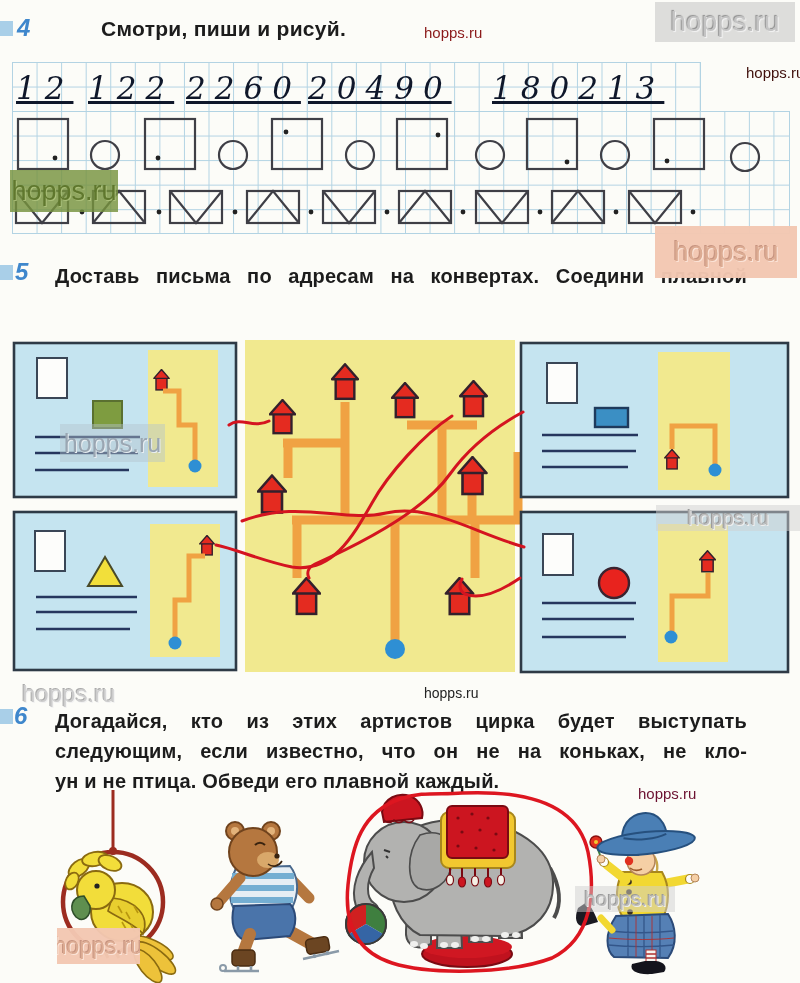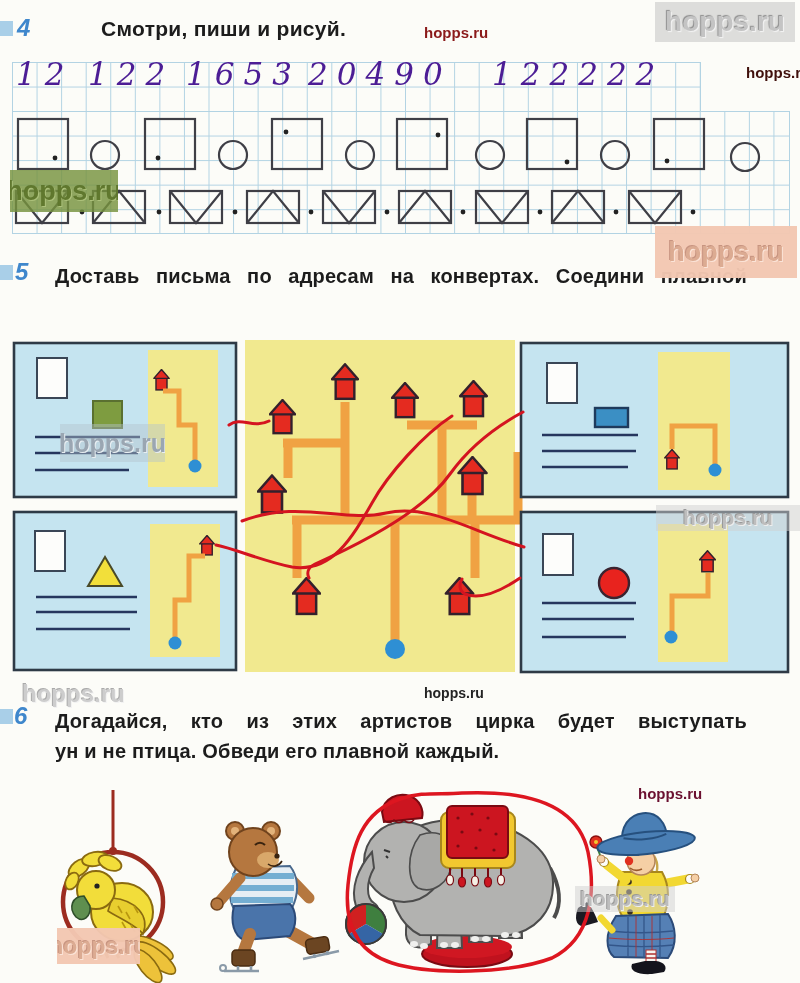--- a/index.html
+++ b/index.html
@@ -11,23 +11,23 @@
   .tnum{position:absolute;font:italic 700 24px "Liberation Sans",sans-serif;color:#3f87cc;}
   .ttitle{position:absolute;font:700 21px "Liberation Sans",sans-serif;letter-spacing:.3px;}
   .tbody{position:absolute;width:692px;font:700 20px "Liberation Sans",sans-serif;line-height:30px;letter-spacing:.2px;}
   .jline{text-align:justify;text-align-last:justify;}
   
   .grid{position:absolute;background-image:
       linear-gradient(to right,#b2d3e3 1.2px,transparent 1.2px),
       linear-gradient(to bottom,#b2d3e3 1.2px,transparent 1.2px);
       background-size:24.57px 24.55px;border-right:1.2px solid #b2d3e3;border-bottom:1.2px solid #b2d3e3;}
   
-  .hw{position:absolute;top:56px;font:italic 400 31px "DejaVu Serif",serif;color:#4c1d95;letter-spacing:9px;white-space:nowrap;}
+  .hw{position:absolute;top:70px;font:italic 400 31px "DejaVu Serif",serif;color:#0f172a;letter-spacing:9px;white-space:nowrap;text-decoration:underline;}
   
-  .wm{position:absolute;font-family:"Liberation Sans",sans-serif;font-weight:700;white-space:nowrap;overflow:hidden;}
+  .wm{position:absolute;font-family:"Liberation Sans",sans-serif;font-weight:400;white-space:nowrap;overflow:hidden;}
   .wm-red-sm{font-size:15px;color:#8b1a1a;}
   .wm-dark{font-size:15px;color:#40100c;}
   .wm-black{font-size:14px;color:#232323;}
   .wm-darkred2{font-size:15px;color:#6b1030;}
   .wm-grayout{font-size:24px;color:#cdcdcd;text-shadow:1px 1px 0 #f2f2f2,-1px -1px 0 #aaa;}
   .wm-box{display:flex;align-items:center;justify-content:center;}
   .wm-box-gray{background:rgba(202,202,202,.62);color:#c4c4c4;font-size:28px;
      text-shadow:1px 1px 1px #f4f4f4,-1px -1px 1px #8f8f8f;}
   .wm-box-gray-sm{background:rgba(208,208,208,.5);color:#bdbdbd;font-size:21px;
      text-shadow:1px 1px 0 #eee,-1px -1px 0 #999;}
@@ -45,23 +45,23 @@
 
   <div class="tmark" style="left:0;top:21px;"></div>
   <div class="tnum" style="left:17px;top:14px;">4</div>
   <div class="ttitle" style="left:55px;top:17px;margin-left:46px;">Смотри, пиши и рисуй.</div>
 
   <div class="grid" style="left:12px;top:62px;width:688px;height:49px;"></div>
   <div class="grid" style="left:12px;top:111px;width:777px;height:122px;"></div>
 
   <div class="hw" style="left:16px;">12</div>
   <div class="hw" style="left:88px;text-align:right;">122</div>
-  <div class="hw" style="left:186px;">1653</div>
+  <div class="hw" style="left:186px;">2260</div>
   <div class="hw" style="left:308px;">20490</div>
-  <div class="hw" style="left:492px;">122222</div>
+  <div class="hw" style="left:492px;">180213</div>
 
   <svg class="abs" style="left:0;top:110px;" width="800" height="126" viewBox="0 110 800 126">
     <g stroke="#3f3f46" stroke-width="2.2" fill="none">
       <rect x="18" y="119" width="50" height="50"></rect>
         <rect x="145" y="119" width="50" height="50"></rect>
       <rect x="272" y="119" width="50" height="50"></rect>
         <rect x="397" y="119" width="50" height="50"></rect>
       <rect x="527" y="119" width="50" height="50"></rect>
         <rect x="654" y="119" width="50" height="50"></rect>
       <circle cx="105" cy="155" r="14"></circle>
@@ -191,20 +191,21 @@
       <path d="M523,412 C495,427 468,449 450,474 C424,511 362,543 315,564 C309,567 306,572 309,578"></path>
       <path d="M520,578 C501,591 480,600 465,594 C459,591 459,584 462,579"></path>
       <path d="M242,521 C300,499 342,523 386,513 C430,503 472,532 524,547"></path>
     </g>
   </svg>
 
   <div class="tmark" style="left:0;top:709px;"></div>
   <div class="tnum" style="left:14px;top:702px;">6</div>
   <div class="tbody" style="left:55px;top:706px;">
     <div class="jline">Догадайся, кто из этих артистов цирка будет выступать</div>
+    <div class="jline">следующим, если известно, что он не на коньках, не кло-</div>
     <div>ун и не птица. Обведи его плавной каждый.</div>
   </div>
 
   <svg class="abs" style="left:0;top:780px;" width="800" height="203" viewBox="0 780 800 203">
 
     <g>
       <path d="M113,790 V850" stroke="#9c2c20" stroke-width="3"></path>
       <circle cx="113" cy="851" r="4" fill="#9c2c20"></circle>
       <circle cx="113" cy="902" r="50" stroke="#9c2c20" stroke-width="4.5" fill="none"></circle>
       <g fill="#edc23a" stroke="#8a6a10" stroke-width="1.6">

